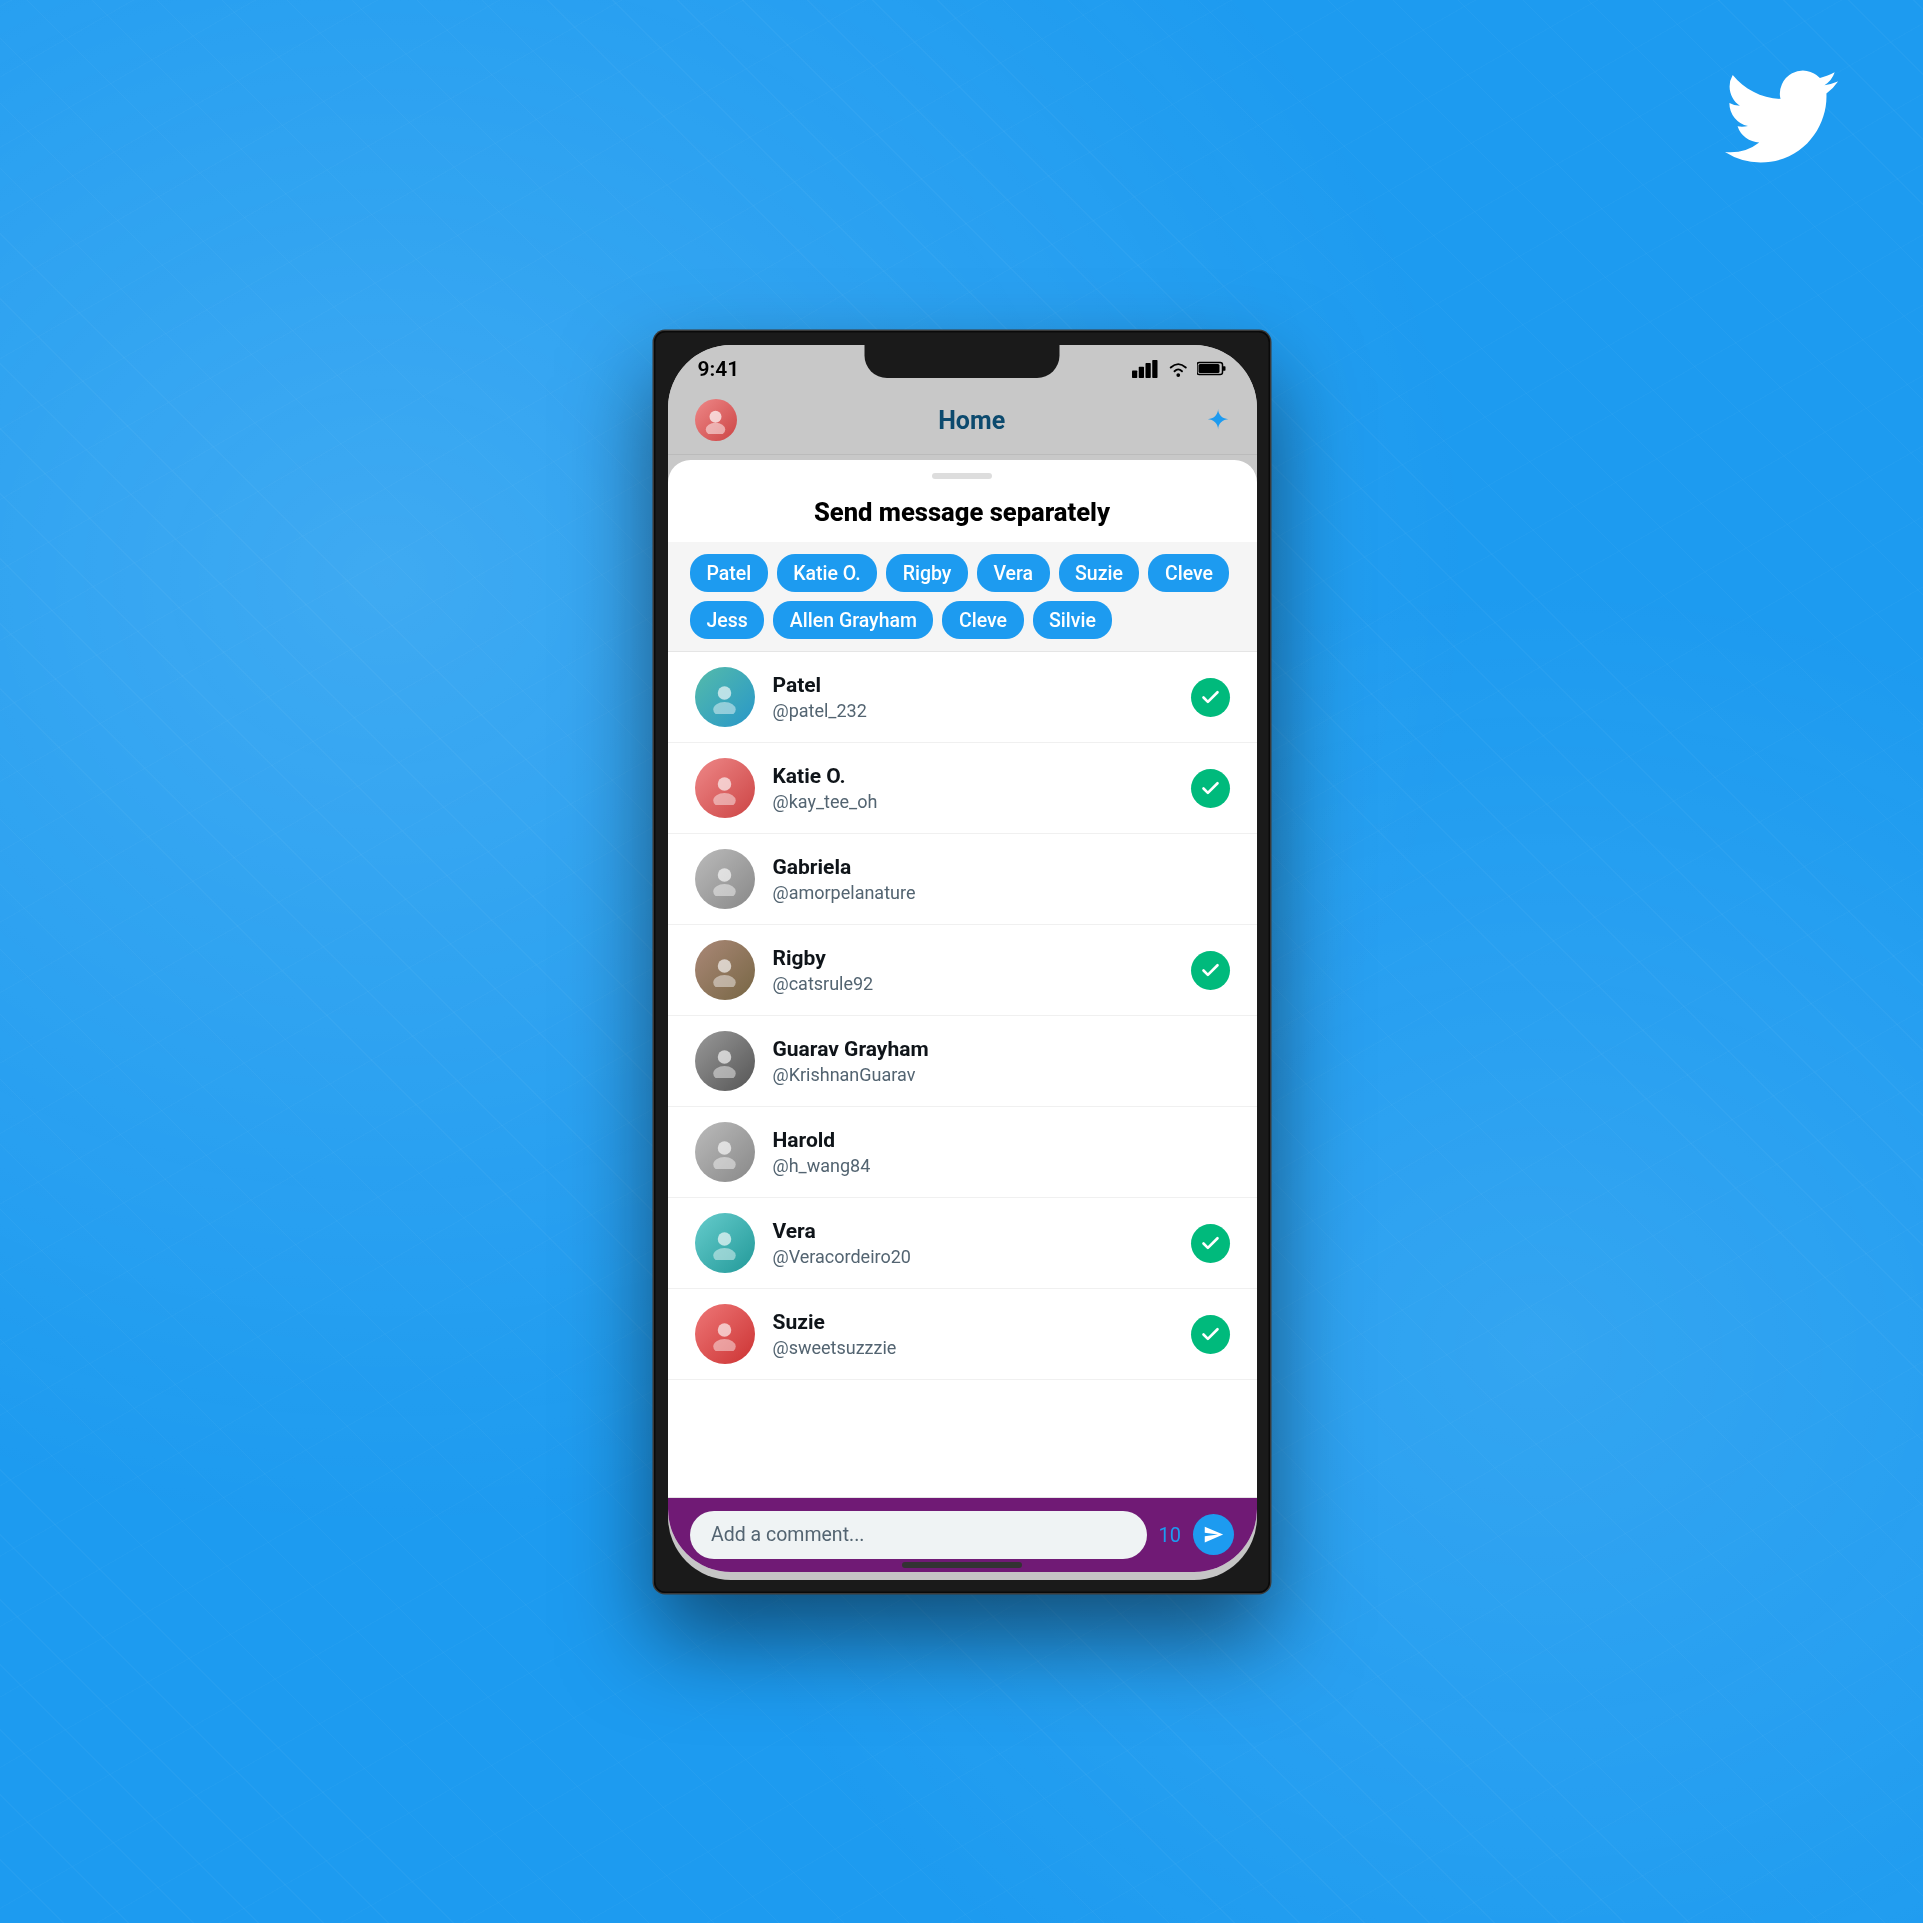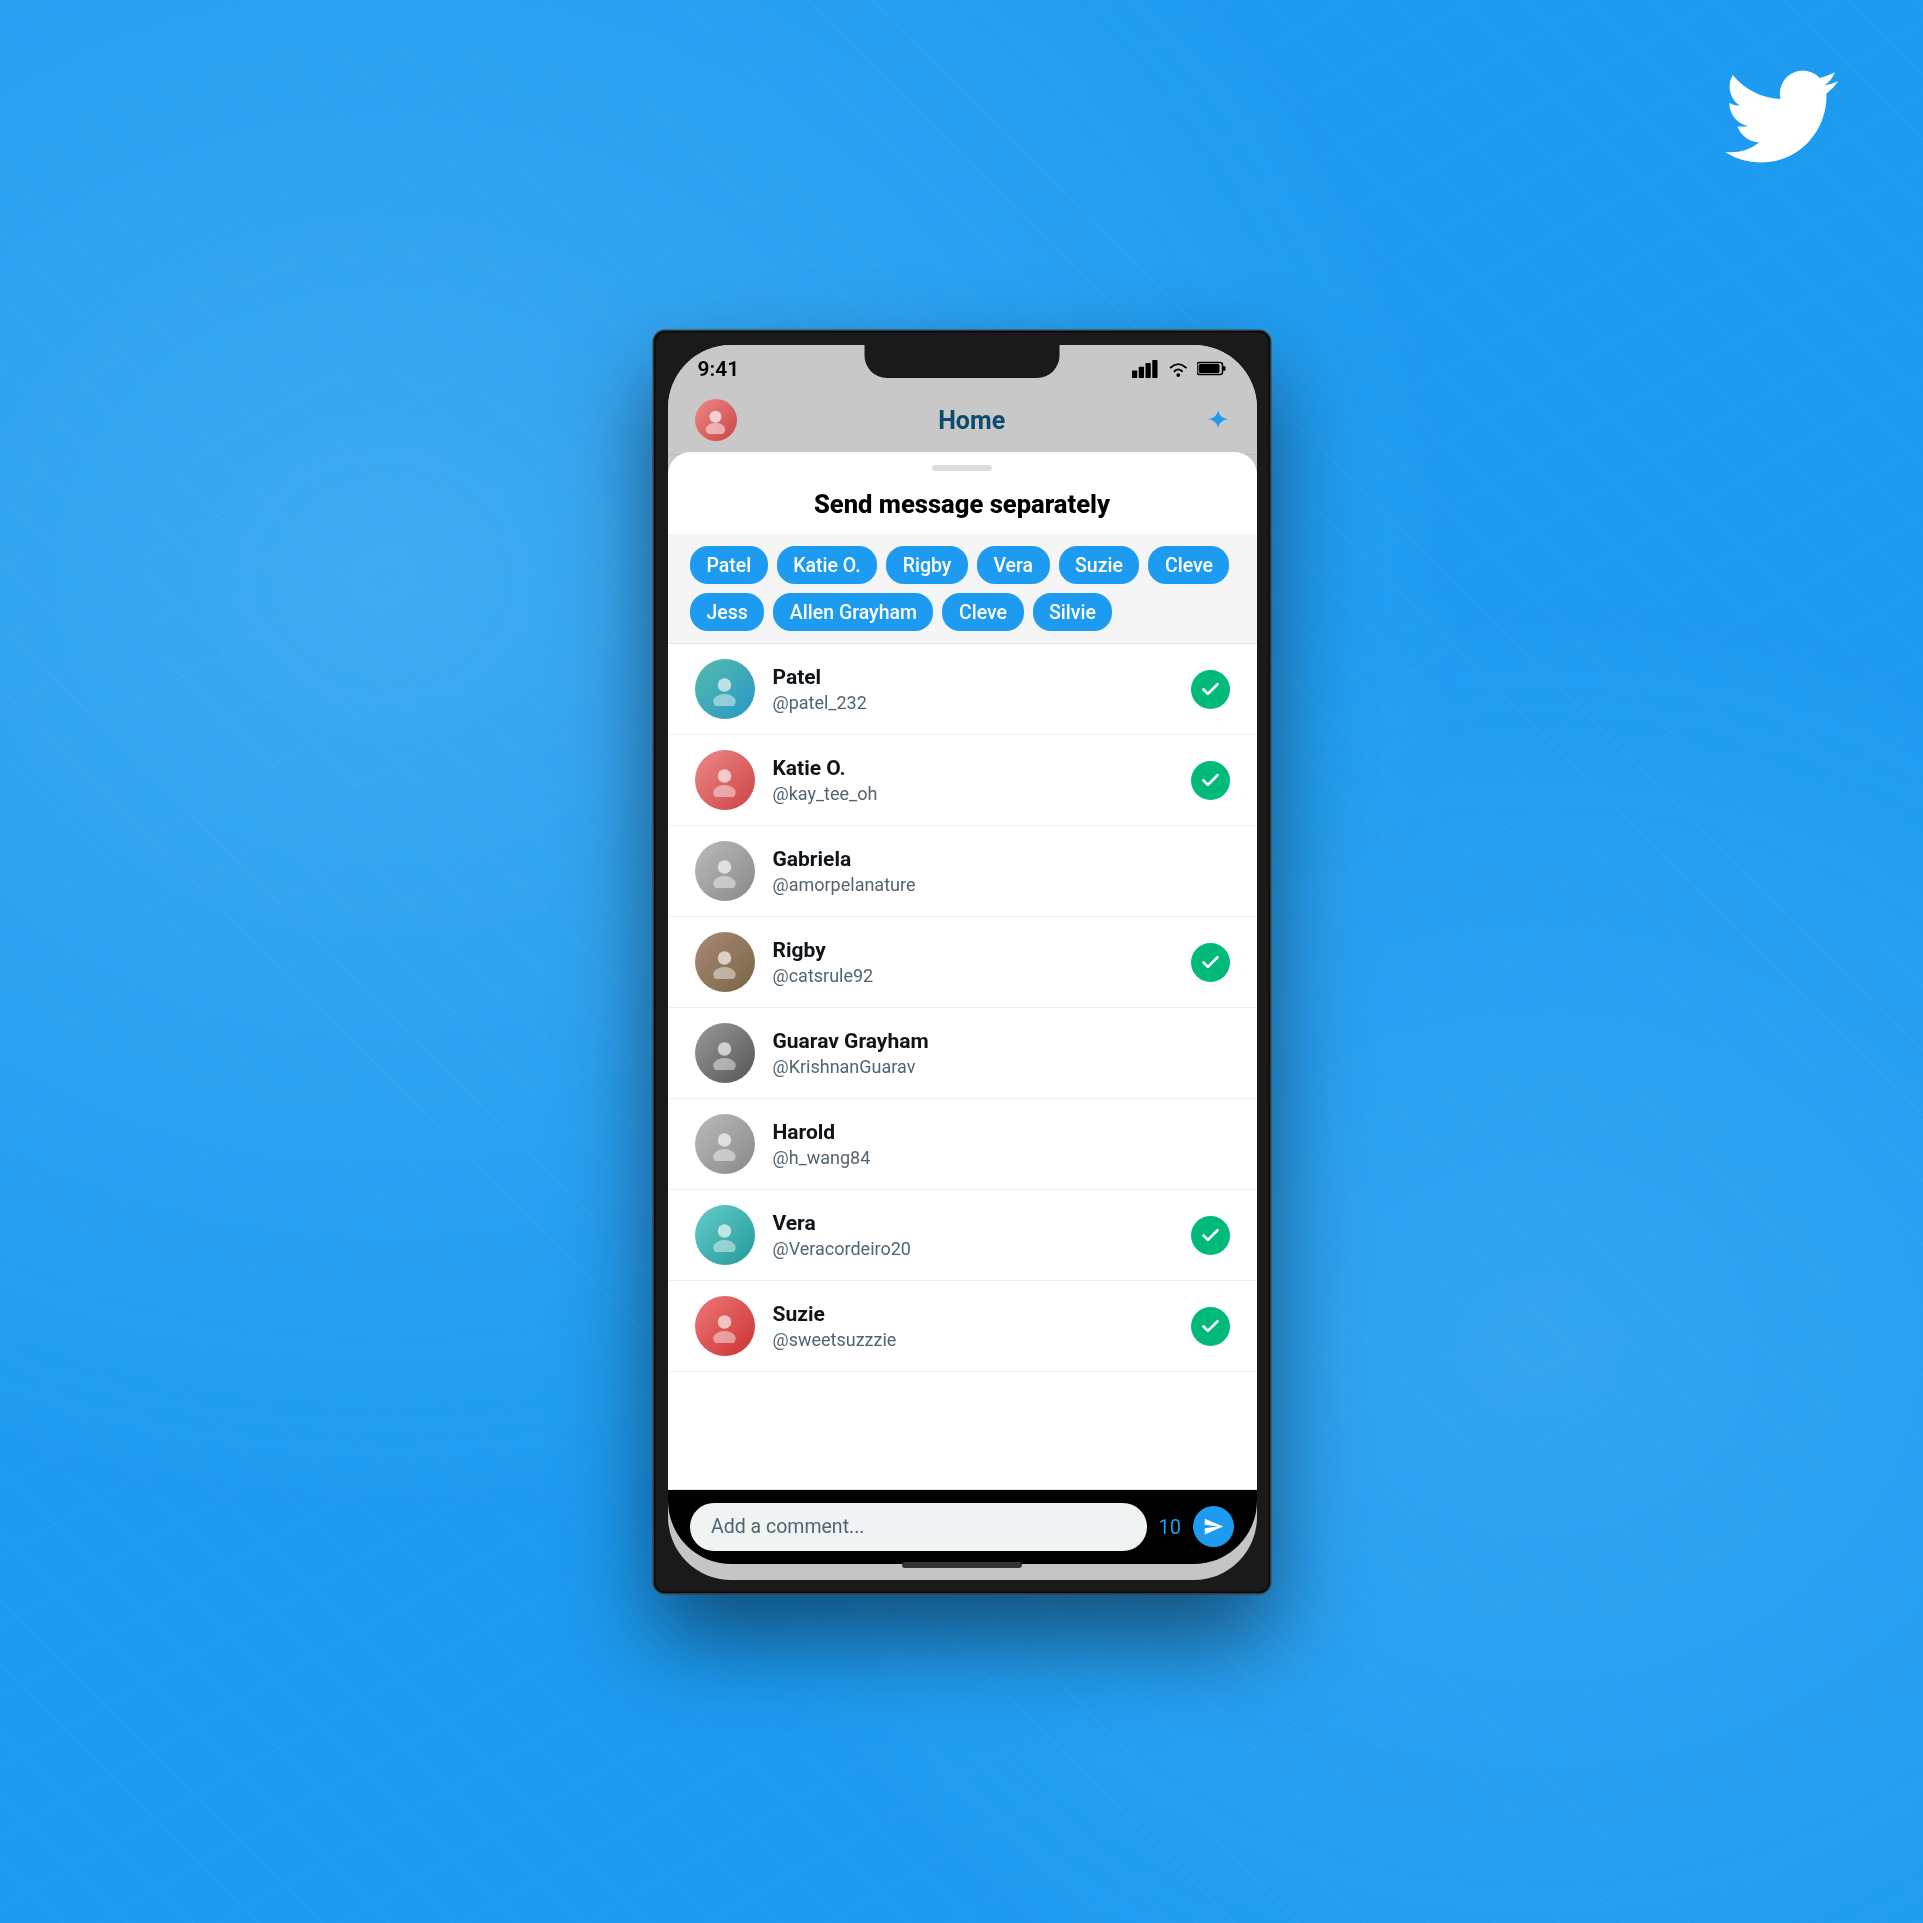--- a/index.html
+++ b/index.html
@@ -173,21 +173,21 @@
       background: rgba(200,200,200,0.8);
       font-size: 16.5px;
       color: #888;
       display: flex;
       align-items: center;
     }
 
     
     .bottom-sheet {
       position: absolute;
-      bottom: 16px;
+      bottom: 8px;
       left: 0;
       right: 0;
       background: #fff;
       border-radius: 22.5px 22.5px 63px 63px;
       height: 1112px;
       display: flex;
       flex-direction: column;
     }
 
     
@@ -292,21 +292,21 @@
       stroke: white;
       fill: none;
       stroke-width: 3;
       stroke-linecap: round;
       stroke-linejoin: round;
     }
 
     
     .comment-bar {
       height: 75px;
-      background: #000000;
+      background: #701a75;
       border-top: 0.8px solid #e5e5e5;
       display: flex;
       align-items: center;
       padding: 0 22.5px;
       gap: 12px;
       flex-shrink: 0;
       border-radius: 0 0 63px 63px;
     }
 
     .comment-input {

